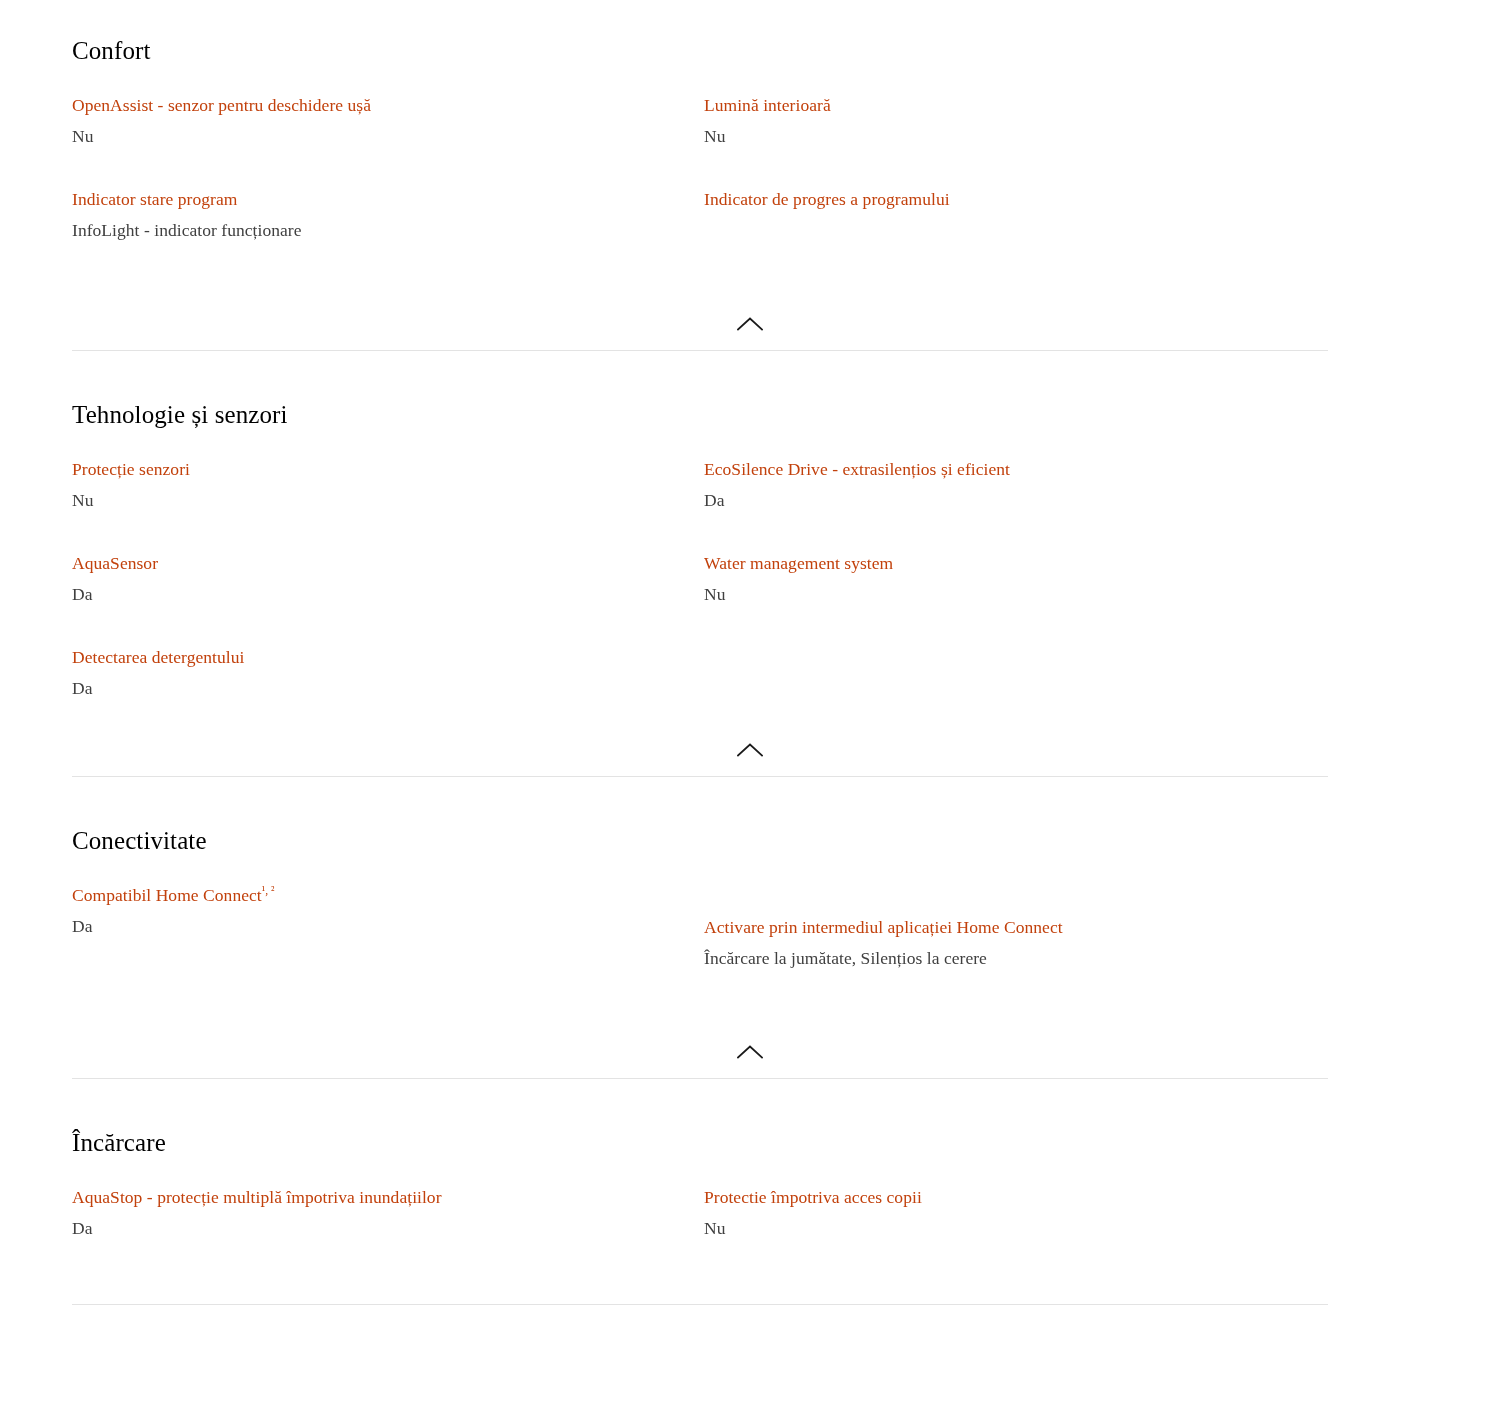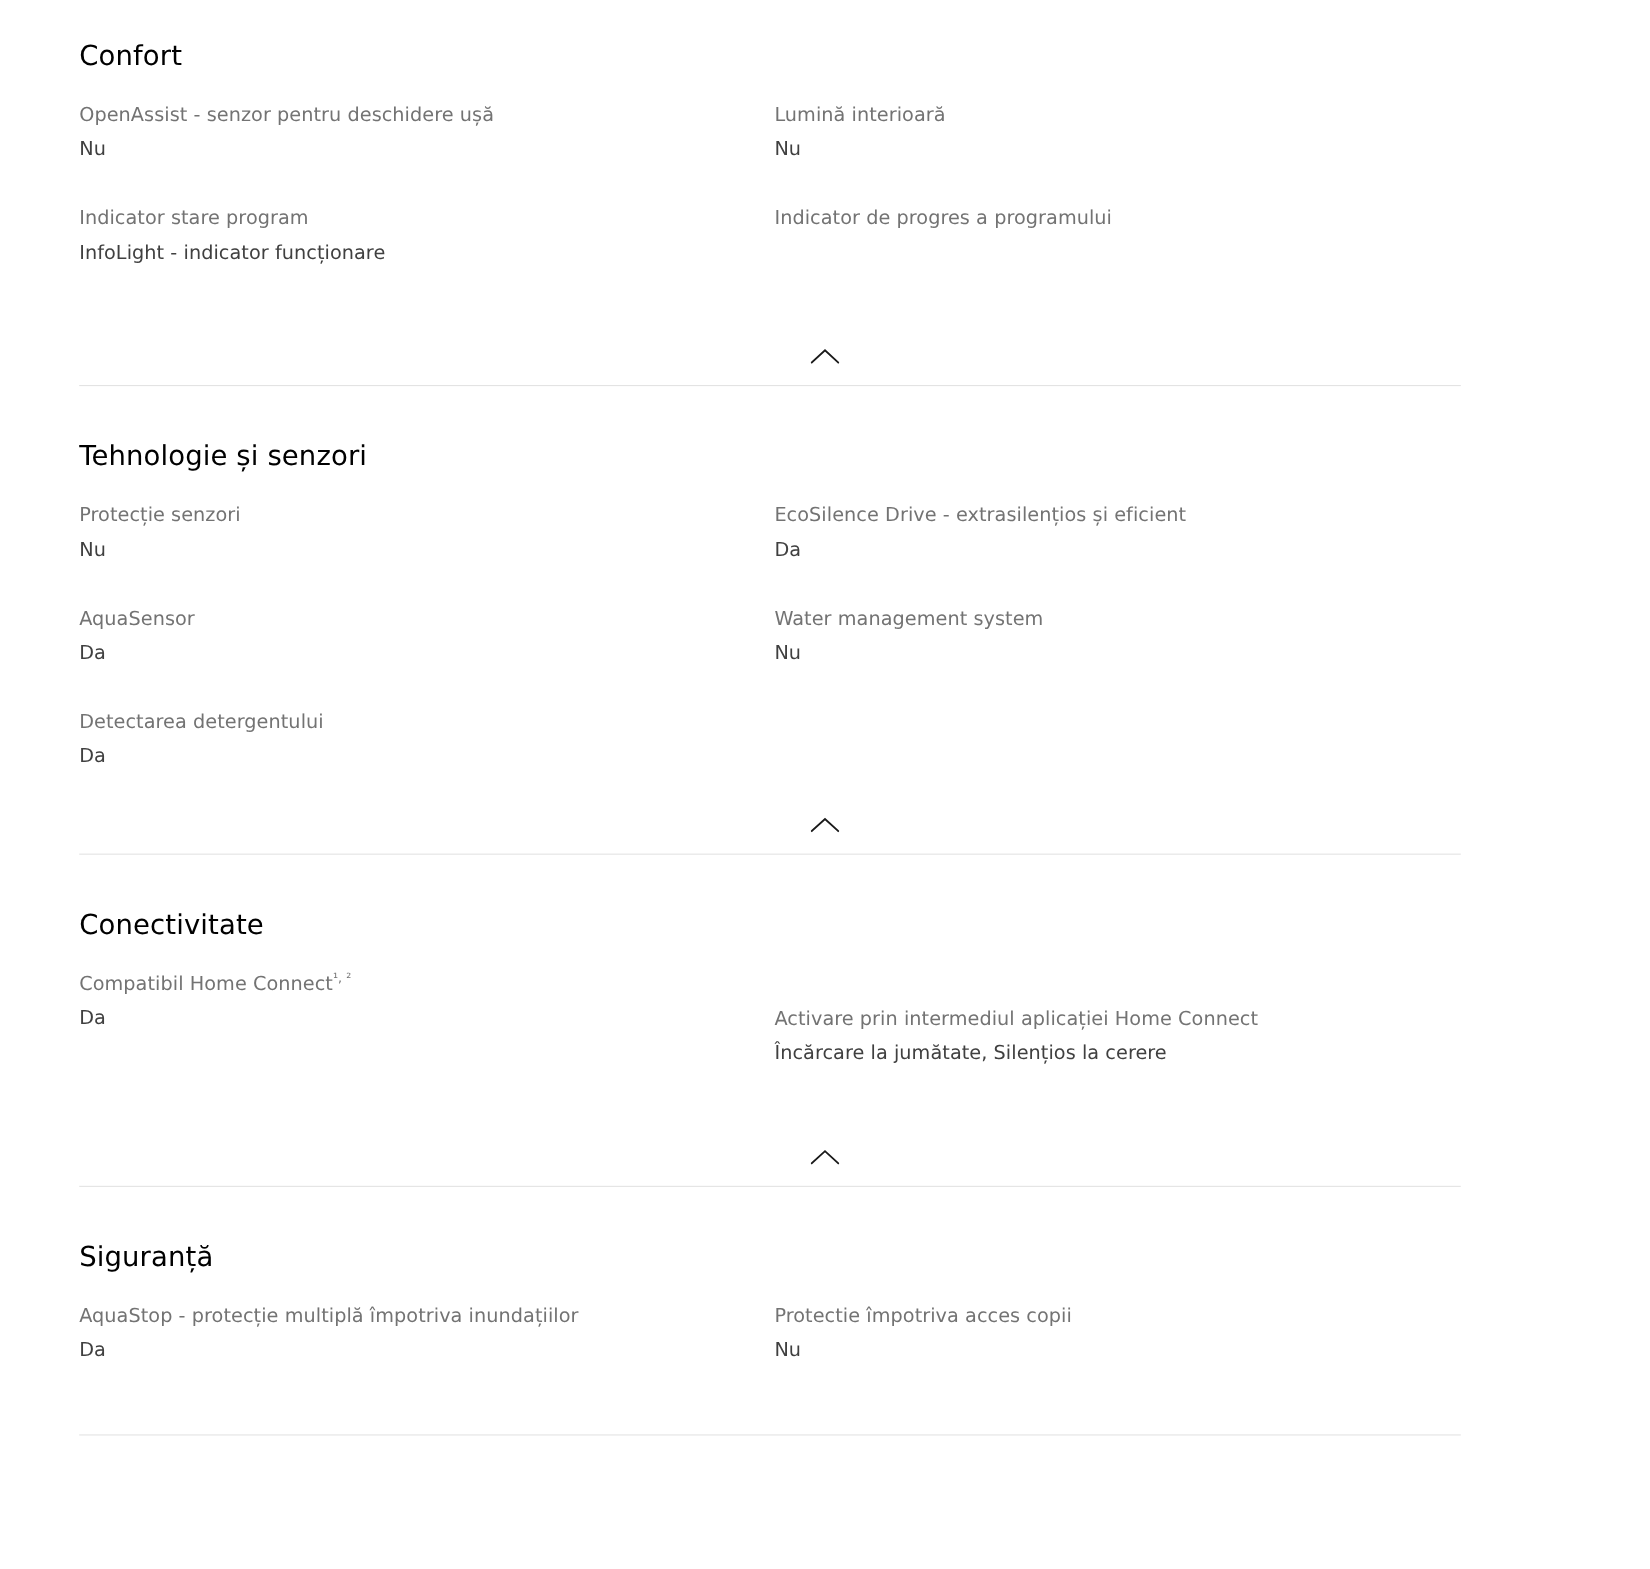--- a/index.html
+++ b/index.html
@@ -23,20 +23,21 @@
     padding: 0;
   }
 
   .section {
     padding: 0;
   }
 
   .section-inner {
     padding-left: 72px;
     padding-right: 100px;
+    font-family: Liberation Serif, serif;
   }
 
   .section-title {
     font-size: 25px;
     font-weight: 400;
     line-height: 1.2;
     color: #000;
     letter-spacing: 0.1px;
     margin: 0;
     padding: 0;
@@ -51,21 +52,21 @@
 
   .spec-cell {
     padding-top: 0;
     padding-bottom: 0;
   }
 
   .spec-label {
     font-size: 17.5px;
     font-weight: 400;
     line-height: 31px;
-    color: #737373;
+    color: #c2410c;
     letter-spacing: 0.05px;
     white-space: nowrap;
   }
 
   .spec-value {
     font-size: 17.5px;
     font-weight: 400;
     line-height: 31px;
     color: #404040;
     letter-spacing: 0.05px;
@@ -232,21 +233,21 @@
           <path d="M1 12.5 L13 1.5 L25 12.5" stroke="#1a1a1a" stroke-width="1.7" fill="none" stroke-linecap="square"></path>
         </svg>
       </button>
       <div class="divider"></div>
     </div>
   </div>
 
   <div class="section">
     <div class="section-inner">
       <div style="height:49px"></div>
-      <h2 class="section-title">Siguranță</h2>
+      <h2 class="section-title">Încărcare</h2>
       <div style="height:24px"></div>
       <div class="spec-grid">
         <div class="spec-cell">
           <div class="spec-label">AquaStop - protecție multiplă împotriva inundațiilor</div>
           <div class="spec-value">Da</div>
         </div>
         <div class="spec-cell">
           <div class="spec-label">Protectie împotriva acces copii</div>
           <div class="spec-value">Nu</div>
         </div>

